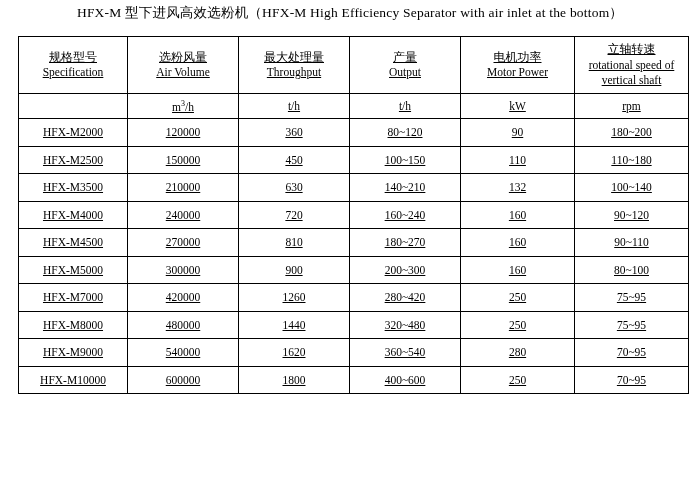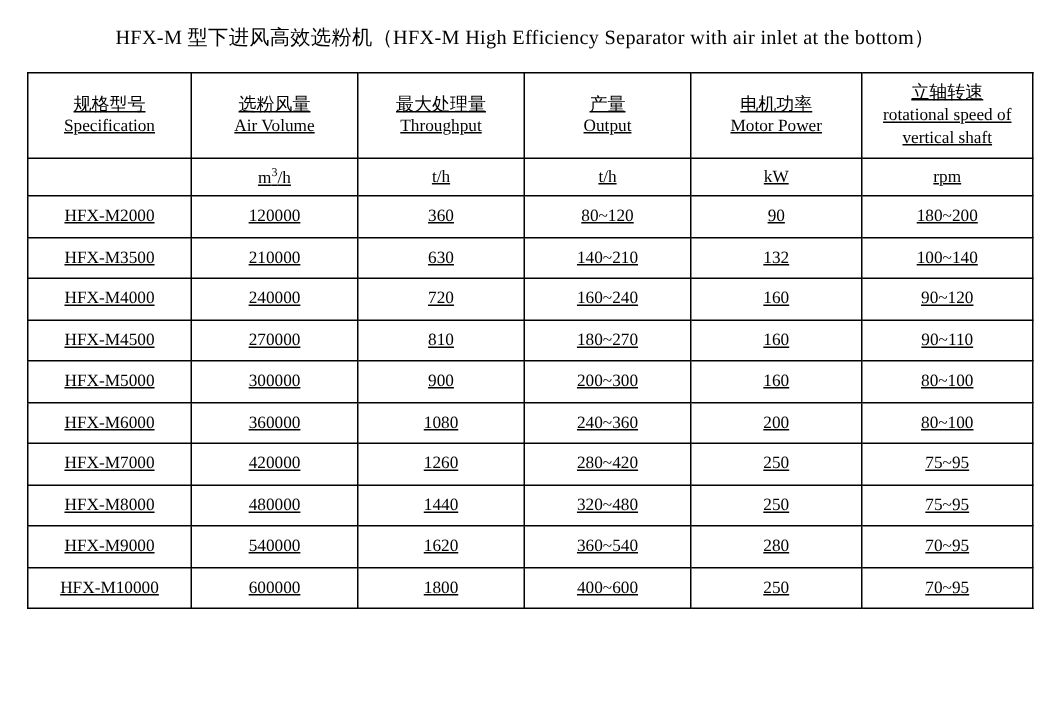--- a/index.html
+++ b/index.html
@@ -17,21 +17,21 @@
   .page {
     position: relative;
     width: 700px;
     height: 479px;
     box-sizing: border-box;
   }
   .title {
     text-align: center;
     font-size: 13.5px;
     font-family: "Liberation Serif", serif;
-    padding-top: 16px;
+    padding-top: 4px;
     padding-bottom: 14px;
     letter-spacing: 0.2px;
     color: #000;
   }
   .table-wrap {
     padding: 0 18px;
   }
   table.spec {
     width: 664px;
     border-collapse: collapse;
@@ -128,20 +128,28 @@
       <tbody>
         <tr>
           <td>HFX-M2000</td>
           <td>120000</td>
           <td>360</td>
           <td>80~120</td>
           <td>90</td>
           <td>180~200</td>
         </tr>
         <tr>
+          <td>HFX-M2500</td>
+          <td>150000</td>
+          <td>450</td>
+          <td>100~150</td>
+          <td>110</td>
+          <td>110~180</td>
+        </tr>
+        <tr>
           <td>HFX-M3500</td>
           <td>210000</td>
           <td>630</td>
           <td>140~210</td>
           <td>132</td>
           <td>100~140</td>
         </tr>
         <tr>
           <td>HFX-M4000</td>
           <td>240000</td>
@@ -160,28 +168,20 @@
         </tr>
         <tr>
           <td>HFX-M5000</td>
           <td>300000</td>
           <td>900</td>
           <td>200~300</td>
           <td>160</td>
           <td>80~100</td>
         </tr>
         <tr>
-          <td>HFX-M6000</td>
-          <td>360000</td>
-          <td>1080</td>
-          <td>240~360</td>
-          <td>200</td>
-          <td>80~100</td>
-        </tr>
-        <tr>
           <td>HFX-M7000</td>
           <td>420000</td>
           <td>1260</td>
           <td>280~420</td>
           <td>250</td>
           <td>75~95</td>
         </tr>
         <tr>
           <td>HFX-M8000</td>
           <td>480000</td>

